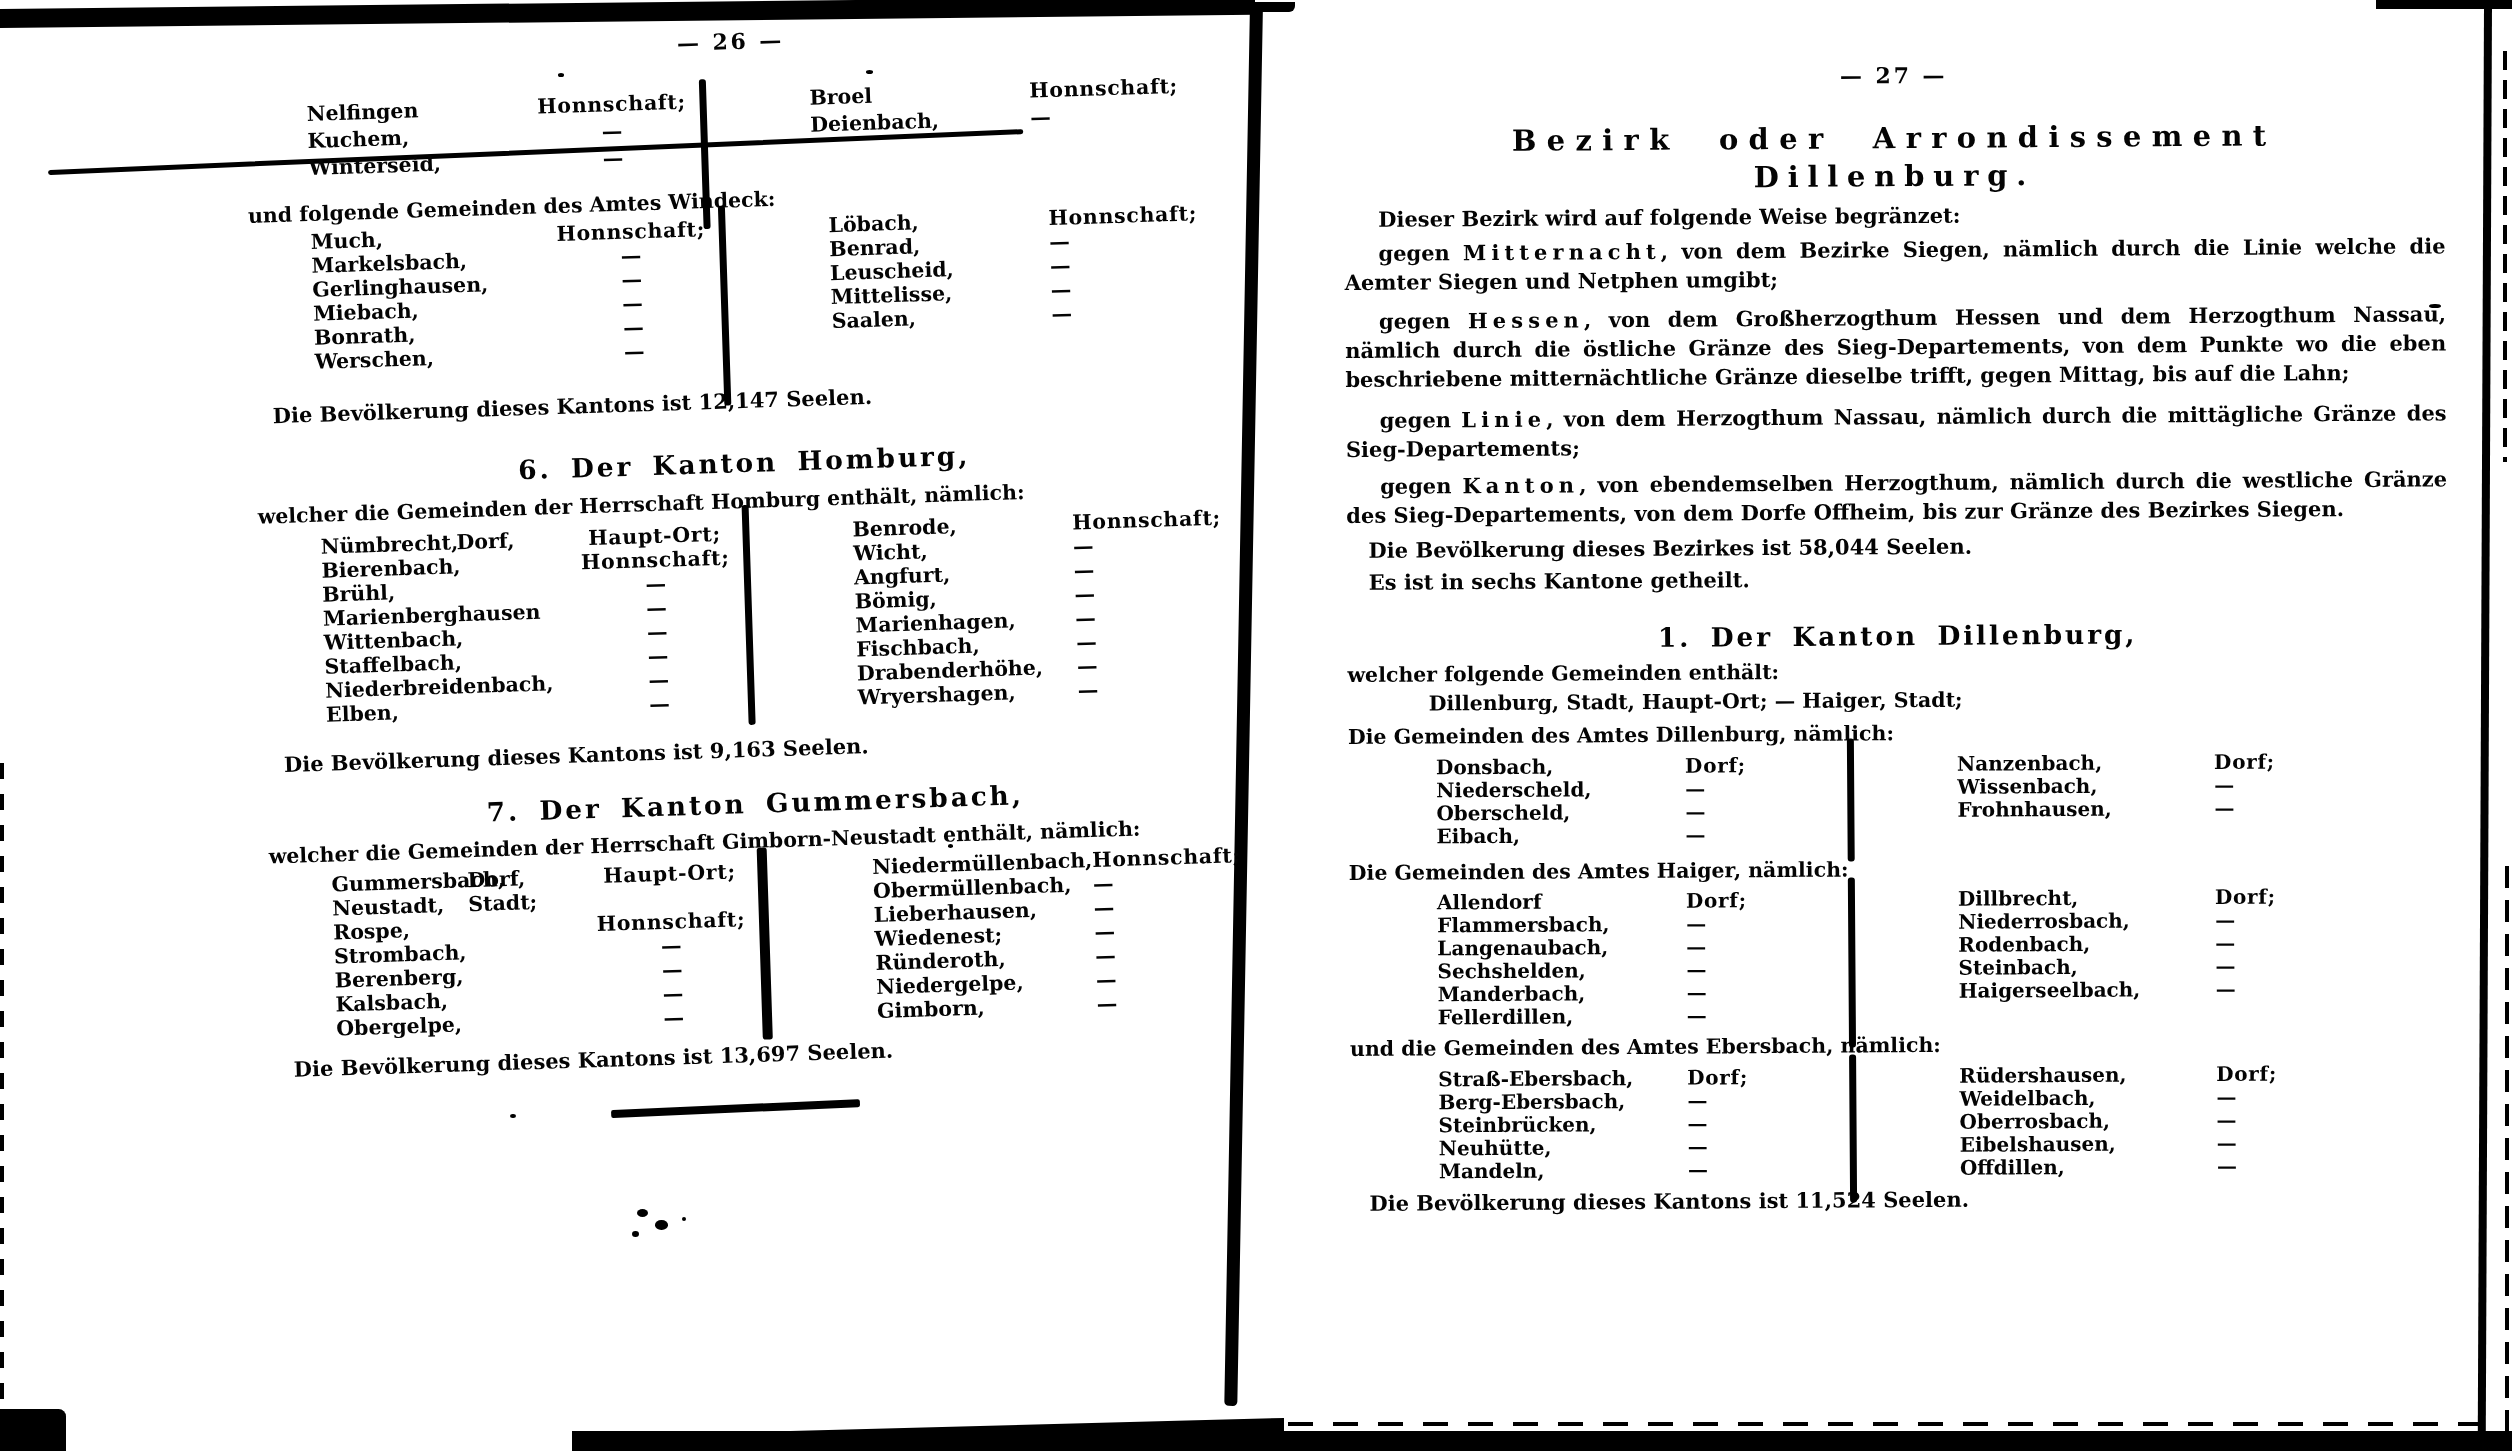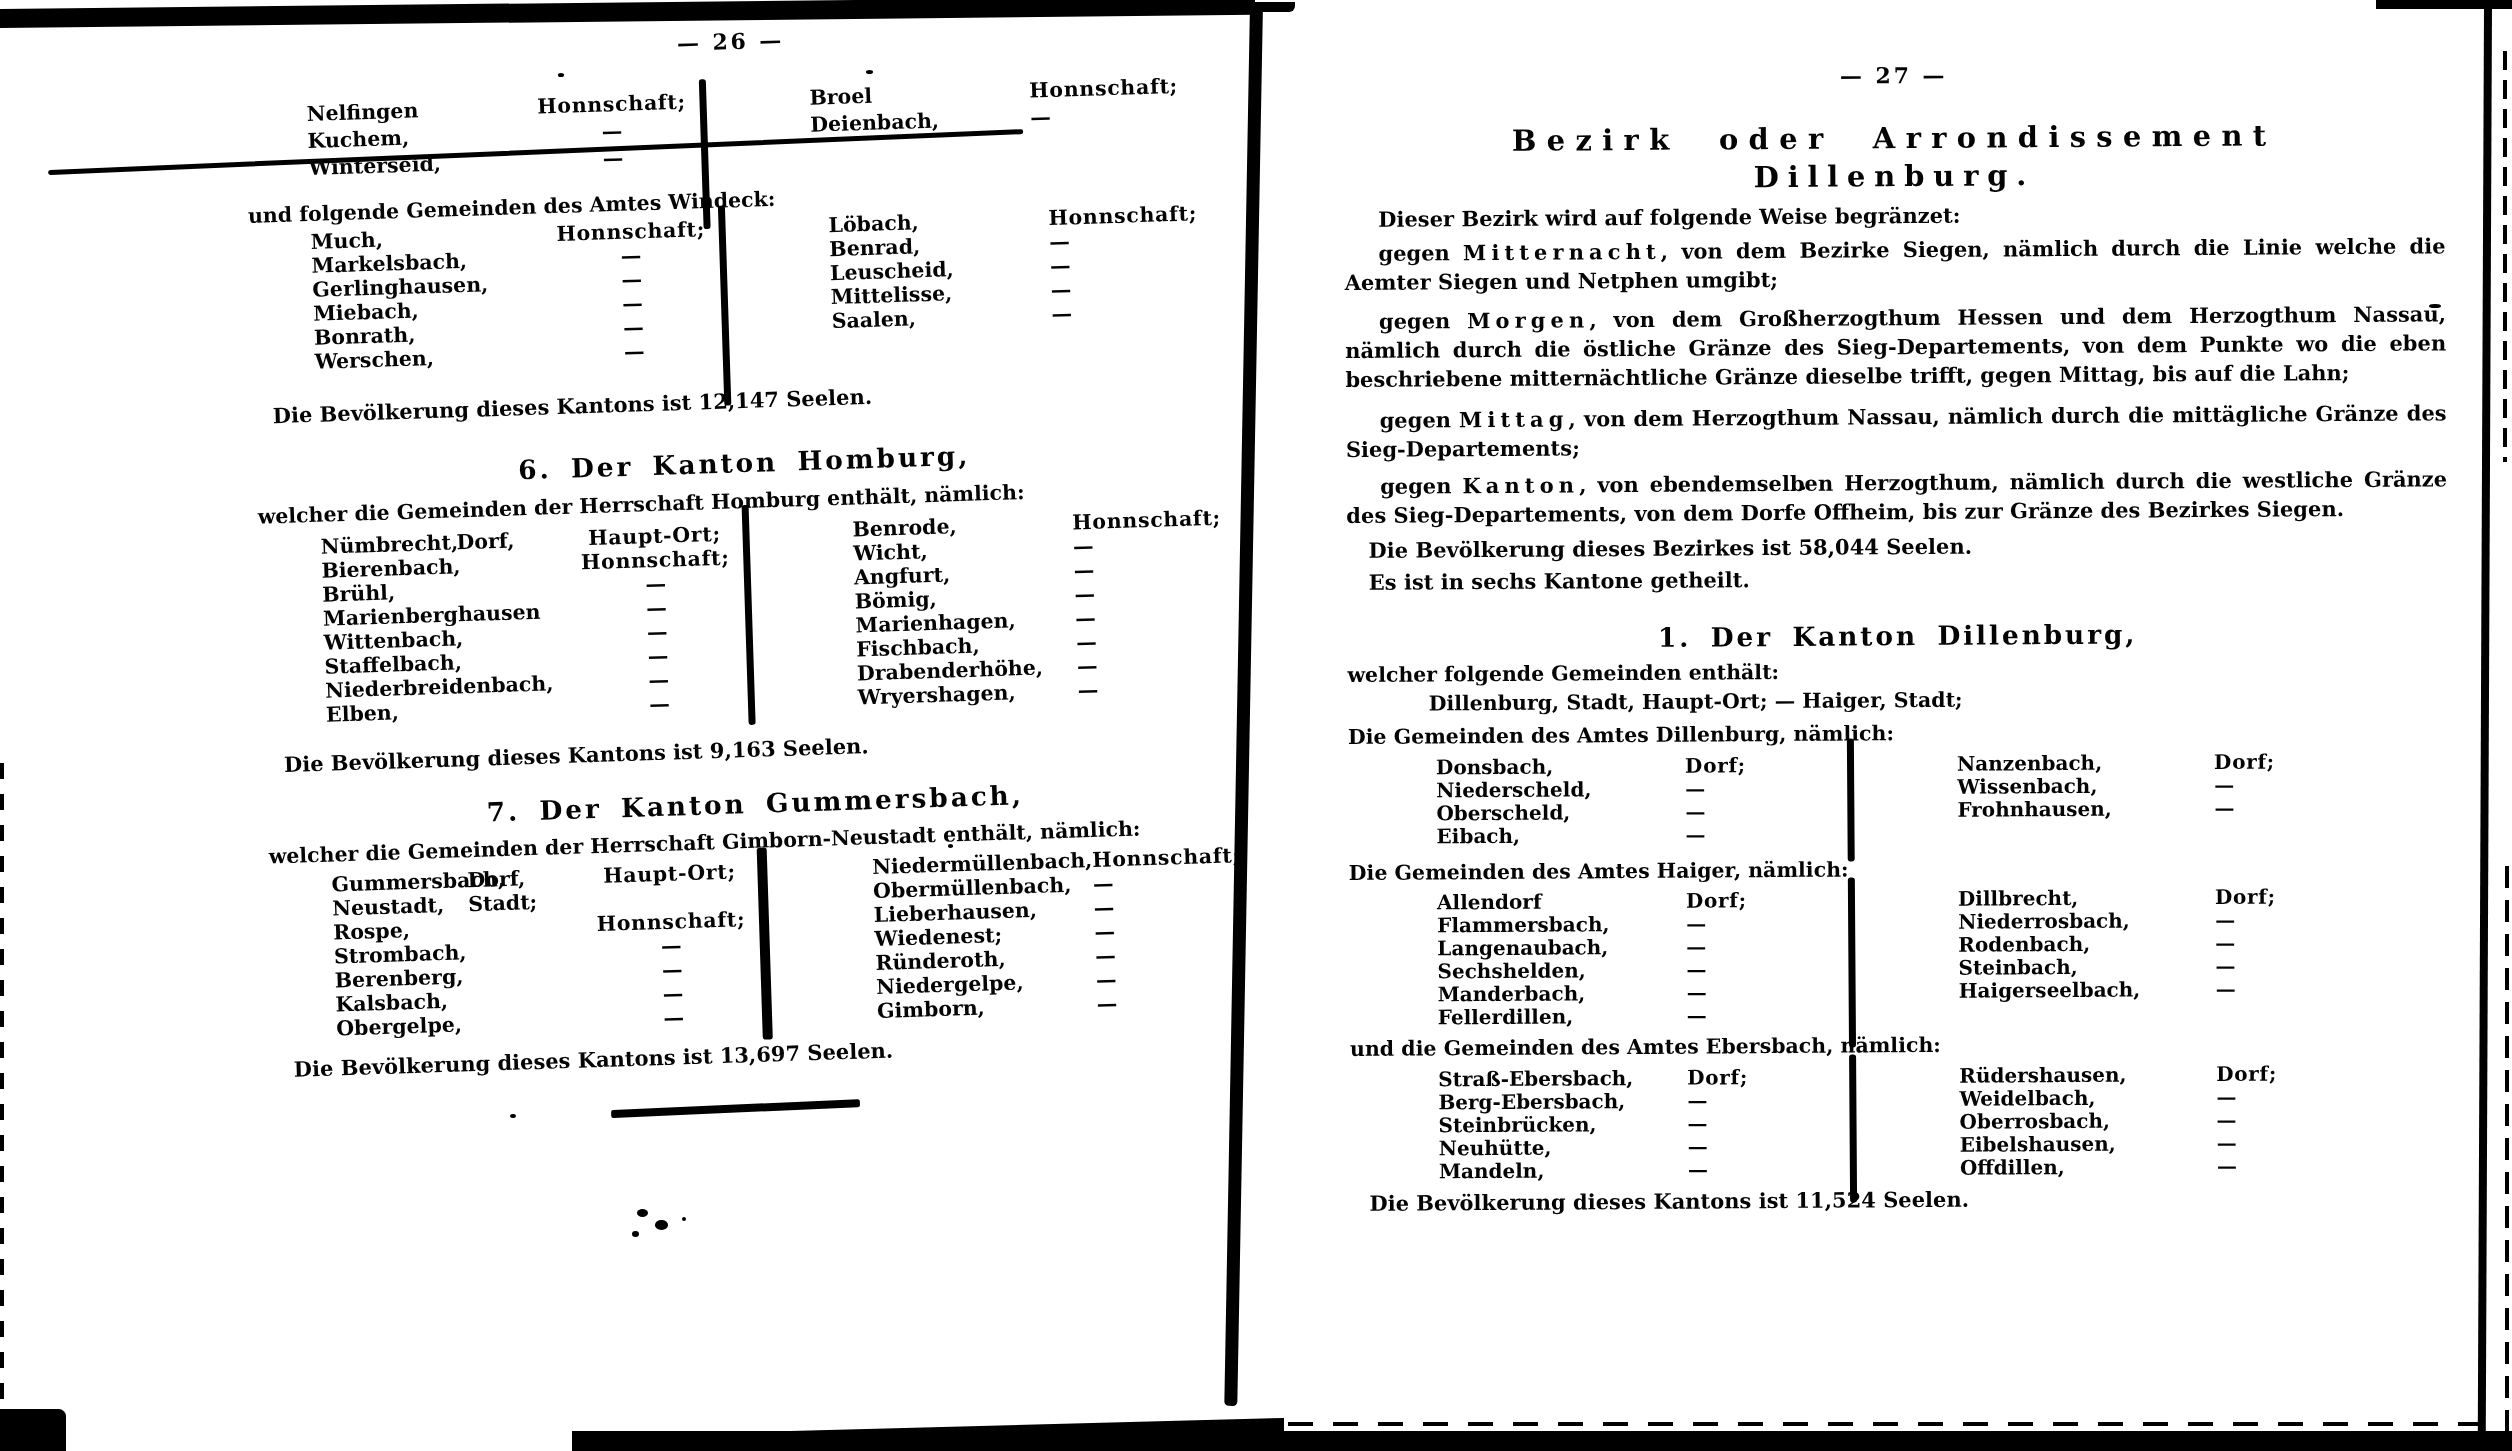--- a/index.html
+++ b/index.html
@@ -466,22 +466,22 @@
   <div class="page page-right">
     <div class="pagenum">— 27 —</div>
 
     <div class="big-h">
       <span class="l1">Bezirk oder Arrondissement</span>
       <span class="l2">Dillenburg.</span>
     </div>
 
     <p class="para p1"><span>Dieser Bezirk wird auf folgende Weise begränzet:</span></p>
     <p class="para p2"><span>gegen </span><span class="sperr">Mitternacht</span><span>, von dem Bezirke Siegen, nämlich durch die Linie welche die Aemter Siegen und Netphen umgibt;</span></p>
-    <p class="para p3"><span>gegen </span><span class="sperr">Morgen</span><span>, von dem Großherzogthum Hessen und dem Herzogthum Nassau, nämlich durch die östliche Gränze des Sieg-Departements, von dem Punkte wo die eben beschriebene mitternächtliche Gränze dieselbe trifft, gegen Mittag, bis auf die Lahn;</span></p>
-    <p class="para p4"><span>gegen </span><span class="sperr">Mittag</span><span>, von dem Herzogthum Nassau, nämlich durch die mittägliche Gränze des Sieg-Departements;</span></p>
+    <p class="para p3"><span>gegen </span><span class="sperr">Hessen</span><span>, von dem Großherzogthum Hessen und dem Herzogthum Nassau, nämlich durch die östliche Gränze des Sieg-Departements, von dem Punkte wo die eben beschriebene mitternächtliche Gränze dieselbe trifft, gegen Mittag, bis auf die Lahn;</span></p>
+    <p class="para p4"><span>gegen </span><span class="sperr">Linie</span><span>, von dem Herzogthum Nassau, nämlich durch die mittägliche Gränze des Sieg-Departements;</span></p>
     <p class="para p5"><span>gegen </span><span class="sperr">Kanton</span><span>, von ebendemselben Herzogthum, nämlich durch die westliche Gränze des Sieg-Departements, von dem Dorfe Offheim, bis zur Gränze des Bezirkes Siegen.</span></p>
 
     <div class="textline pop-r">Die Bevölkerung dieses Bezirkes ist 58,044 Seelen.</div>
     <div class="textline note-r">Es ist in sechs Kantone getheilt.</div>
 
     <div class="kanton-h hK">1. Der Kanton Dillenburg,</div>
     <div class="textline introK">welcher folgende Gemeinden enthält:</div>
     <div class="textline cities">Dillenburg, Stadt, Haupt-Ort; — Haiger, Stadt;</div>
 
     <div class="textline amt">Die Gemeinden des Amtes Dillenburg, nämlich:</div>

